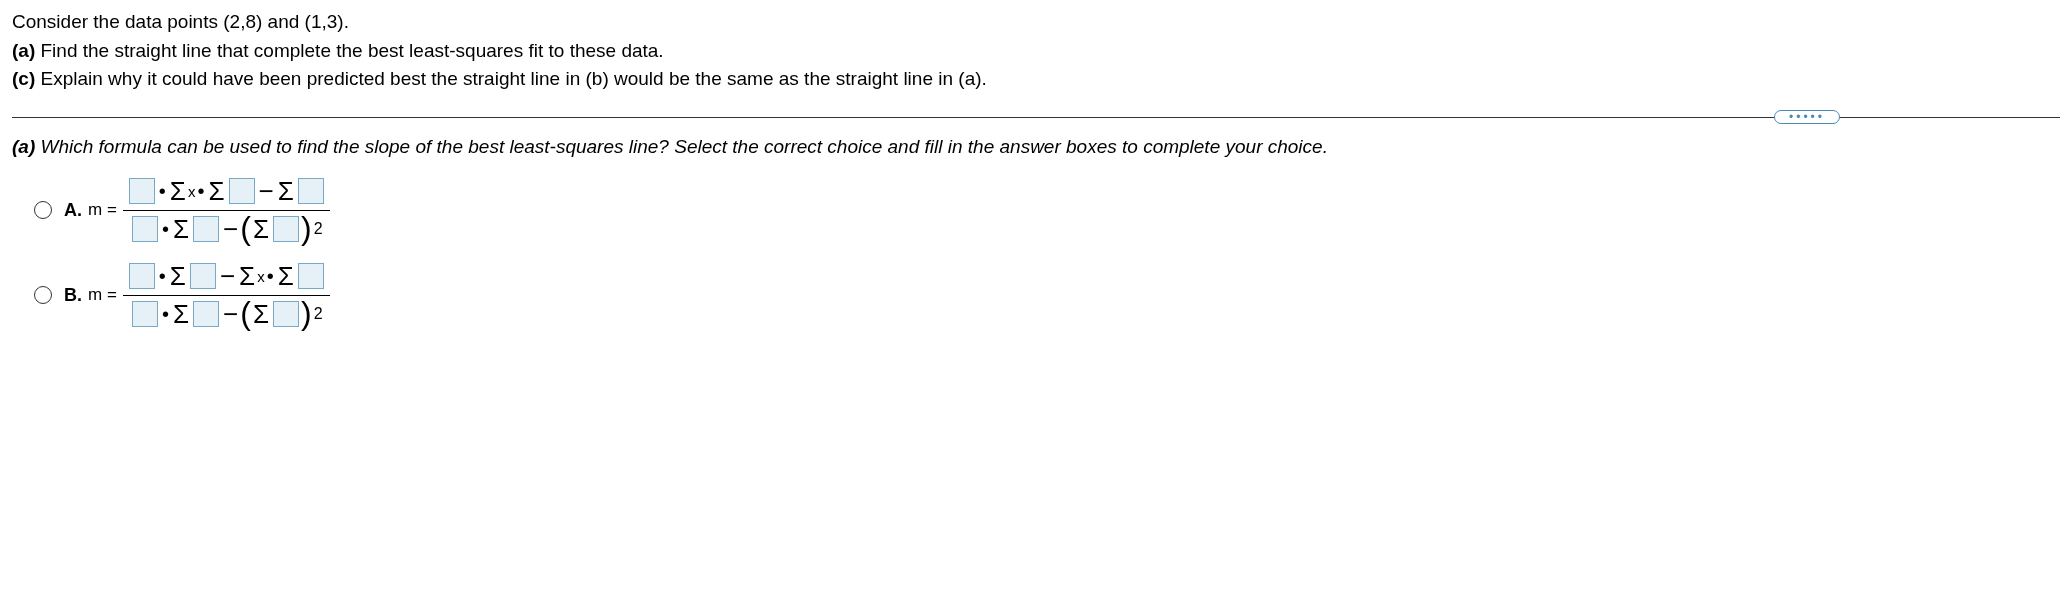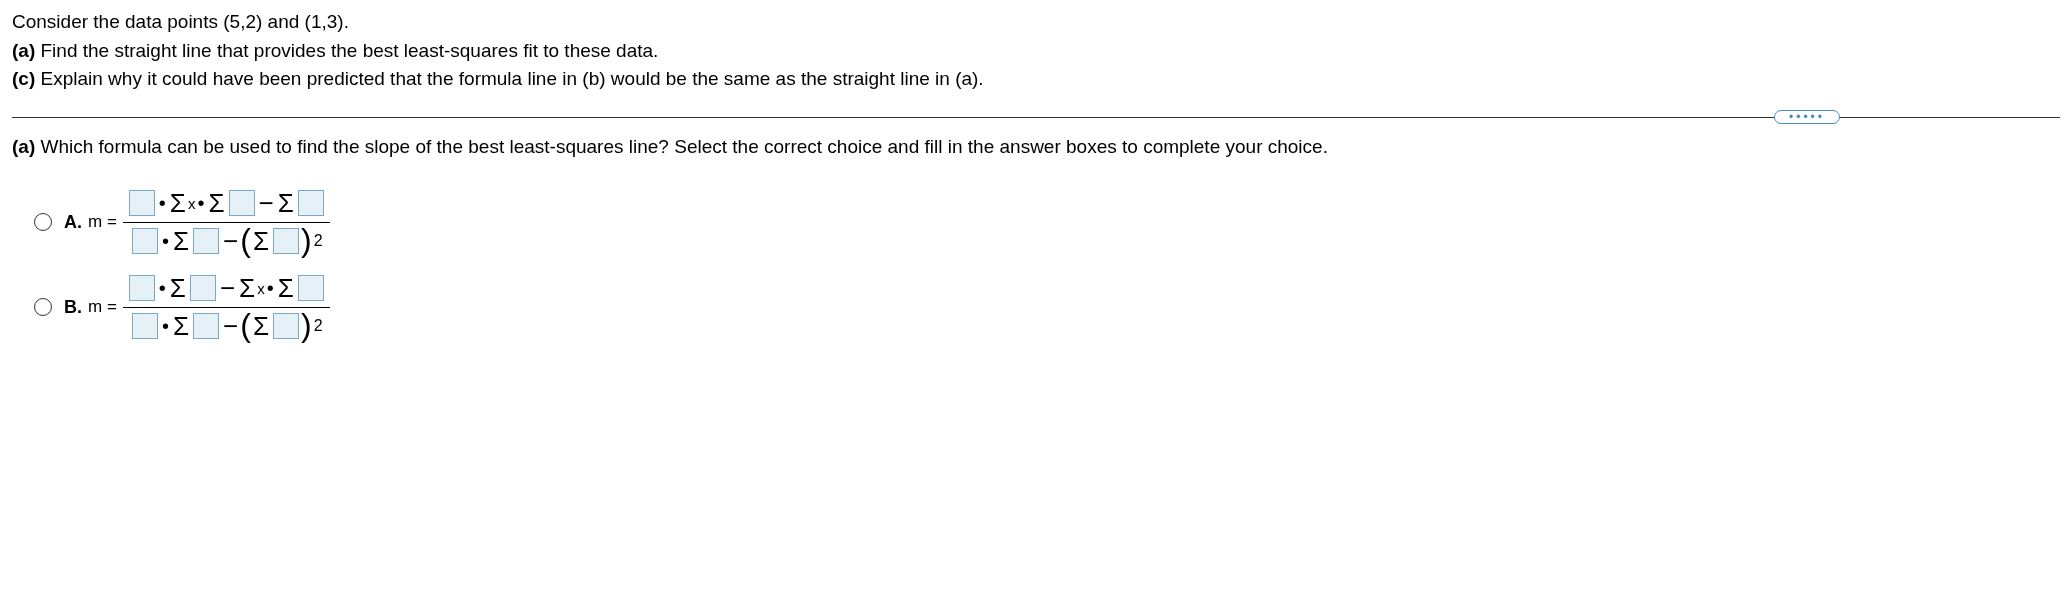--- a/index.html
+++ b/index.html
@@ -44,21 +44,22 @@
       border: 1px solid #4a8ab3;
       border-radius: 20px;
       background: #fff;
       padding: 0px 14px;
       color: #4a8ab3;
       font-size: 12px;
       letter-spacing: 3px;
       line-height: 12px;
     }
     .part-a-question {
-      margin-bottom: 28px;
+      margin-bottom: 16px;
+      font-style: italic;
     }
     .choices {
       padding-left: 22px;
     }
     .choice {
       display: flex;
       align-items: center;
       margin-bottom: 12px;
     }
     .radio {
@@ -122,26 +123,26 @@
     .sup {
       font-size: 16px;
       vertical-align: super;
       margin-left: 2px;
     }
   </style>
 </head>
 <body>
 
 <div class="problem-statement">
-  <p>Consider the data points (5,2) and (1,3).</p>
+  <p>Consider the data points (2,8) and (1,3).</p>
   <p>
-    <span class="bold">(a)</span><span> Find the straight line that provides the best least-squares fit to these data.</span>
+    <span class="bold">(a)</span><span> Find the straight line that complete the best least-squares fit to these data.</span>
   </p>
   <p>
-    <span class="bold">(c)</span><span> Explain why it could have been predicted that the formula line in (b) would be the same as the straight line in (a).</span>
+    <span class="bold">(c)</span><span> Explain why it could have been predicted best the straight line in (b) would be the same as the straight line in (a).</span>
   </p>
 </div>
 
 <div class="divider">
   <hr class="divider-line">
   <div class="dots-badge">•••••</div>
 </div>
 
 <p class="part-a-question">
   <span class="bold">(a)</span><span> Which formula can be used to find the slope of the best least-squares line? Select the correct choice and fill in the answer boxes to complete your choice.</span>

